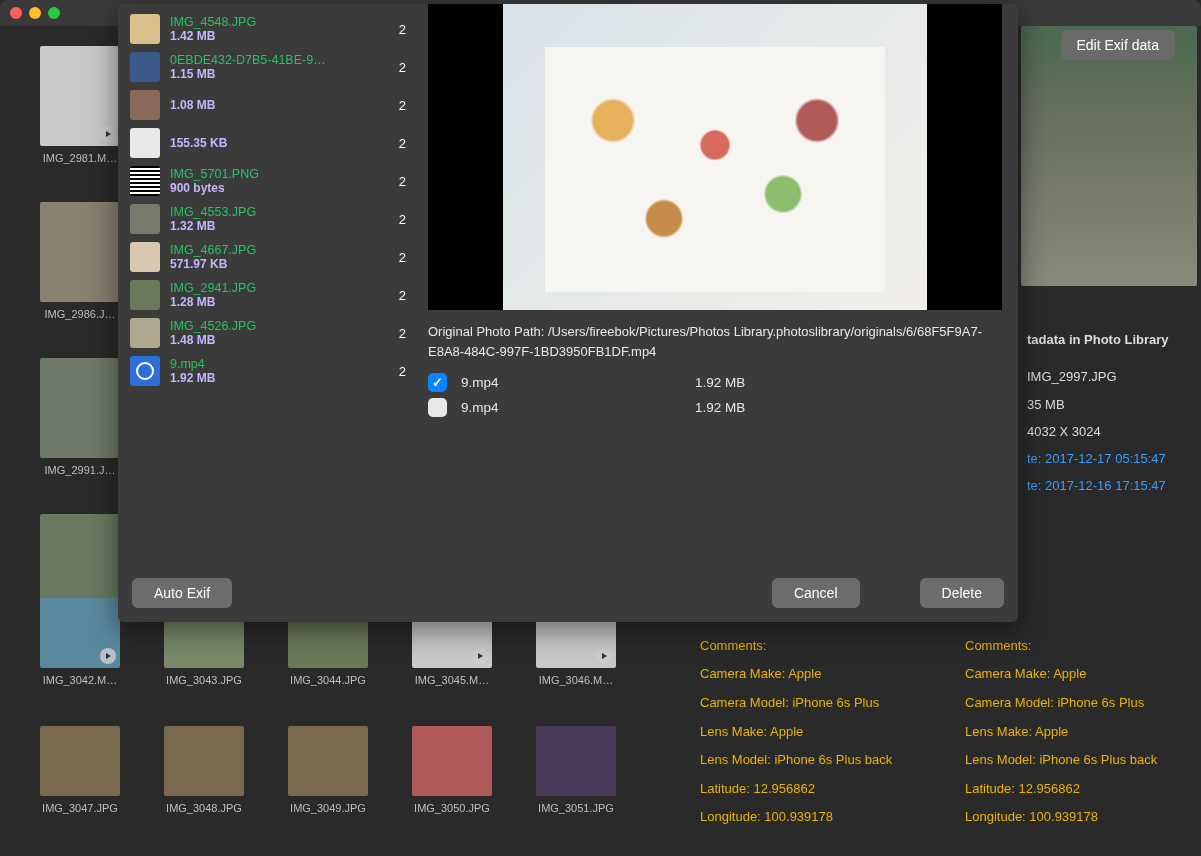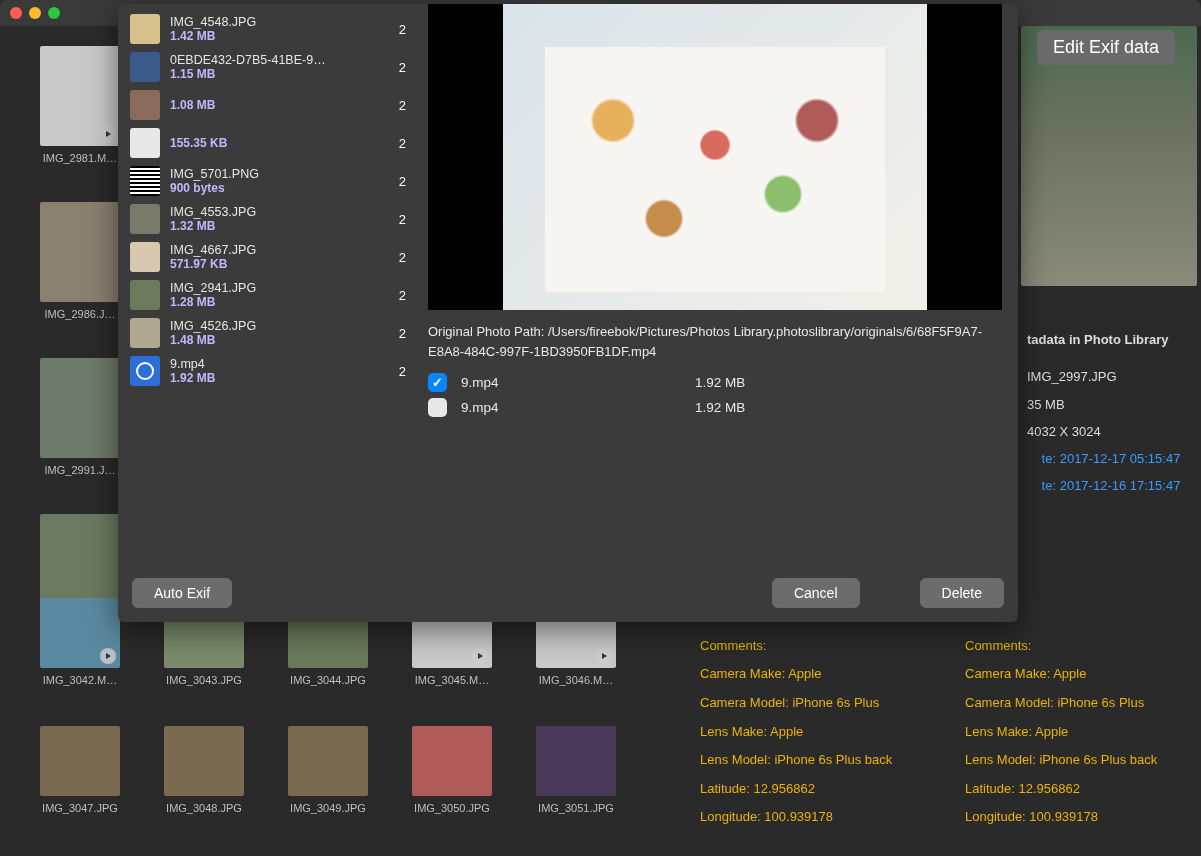--- a/index.html
+++ b/index.html
@@ -47,25 +47,25 @@
   .bg-label { font-size: 11px; text-align: center; color: #bfbfbf; white-space: nowrap; overflow: hidden; }
   .play-badge {
     position: absolute; right: 4px; bottom: 4px;
     width: 16px; height: 16px; background: #d0d0d0cc; border-radius: 50%;
     display:flex;align-items:center;justify-content:center;
   }
   .play-badge::after{content:"";border-left:5px solid #333;border-top:3px solid transparent;border-bottom:3px solid transparent;margin-left:1px;}
   .edit-btn {
     position: absolute; top: 30px; right: 26px;
     background: #6a6a6a; color: #fff; border: none;
-    padding: 7px 16px; border-radius: 6px; font-size: 18px;
+    padding: 7px 16px; border-radius: 6px; font-size: 14px;
     cursor: pointer;
     z-index: 20;
   }
-  .link-like { color: #3a9cff; text-align: center; }
+  .link-like { color: #3a9cff; }
 
   .meta-columns {
     position: absolute;
     left: 0; right: 0; bottom: 0;
     padding: 0 20px 20px 20px;
     display: flex;
     gap: 60px;
     z-index: 2;
   }
   .meta-col { flex: 1; font-size: 13px; line-height: 2.2; color: #eab308; }
@@ -104,21 +104,21 @@
   }
   .file-thumb {
     width: 30px; height: 30px; background: #666; border-radius: 3px;
     flex-shrink: 0;
   }
   .file-thumb.qt { background: #2d6fd8; position: relative; }
   .file-thumb.qt::after{content:"";position:absolute;inset:6px;border:2px solid #fff;border-radius:50%;}
   .file-thumb.white { background: #e8e8e8; }
   .file-thumb.qr { background: #fff; background-image: repeating-linear-gradient(#000 0 2px, #fff 2px 4px); }
   .file-meta { flex: 1; min-width: 0; }
-  .file-name { font-size: 12.5px; color: #e5e5e5; white-space: nowrap; overflow: hidden; text-overflow: ellipsis; }
+  .file-name { font-size: 12.5px; color: #22c55e; white-space: nowrap; overflow: hidden; text-overflow: ellipsis; }
   .file-size { font-size: 12px; color: #c4b5fd; font-weight: bold; }
   .file-count { width: 20px; text-align: right; color: #fff; font-size: 13px; }
 
   .preview-panel {
     flex: 1;
     padding: 0 16px 10px 10px;
     display: flex; flex-direction: column;
   }
   .preview-img {
     height: 306px; background: #000;

